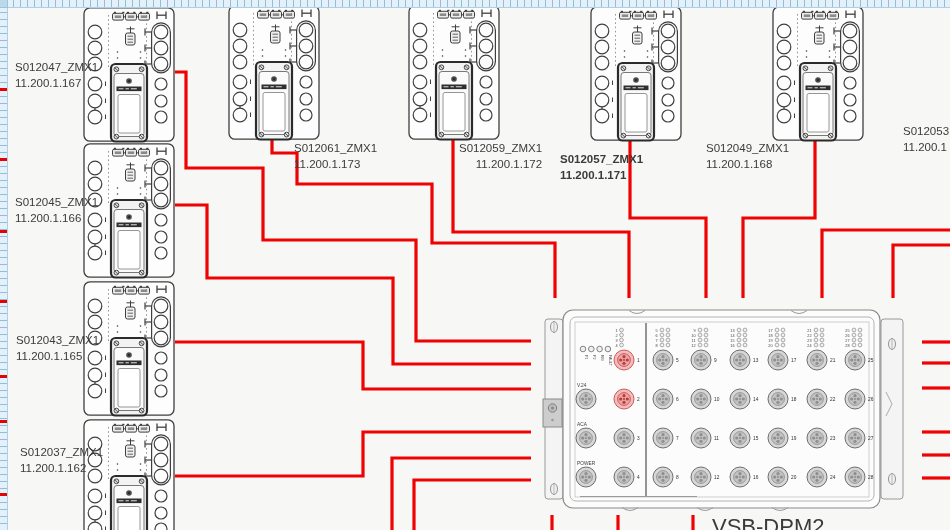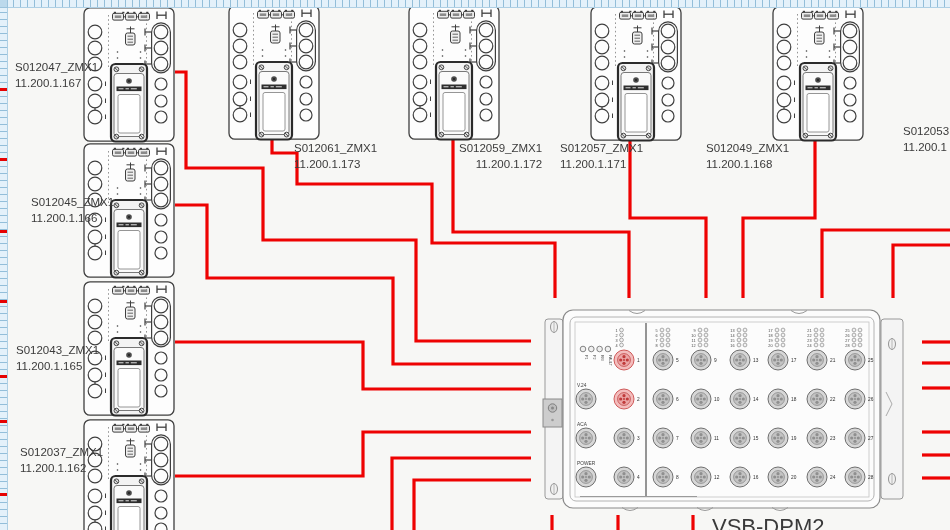--- a/index.html
+++ b/index.html
@@ -577,41 +577,41 @@
         </g>
         <text x="868" y="479" font-size="4.8" fill="#2f2f2f" text-anchor="start">28</text>
       </g>
   </svg>
 
   <div id="labels">
       <div class="dev-label" style="left: 15px; top: 60px;">
         <div>S012047_ZMX1</div>
         <div>11.200.1.167</div>
       </div>
-      <div class="dev-label" style="left: 15px; top: 195px; margin-left: 16px;">
+      <div class="dev-label" style="left: 15px; top: 195px;">
         <div>S012045_ZMX1</div>
         <div>11.200.1.166</div>
       </div>
-      <div class="dev-label" style="left: 16px; top: 343px;">
+      <div class="dev-label" style="left: 16px; top: 333px;">
         <div>S012043_ZMX1</div>
         <div>11.200.1.165</div>
       </div>
       <div class="dev-label" style="left: 20px; top: 445px;">
         <div>S012037_ZMX1</div>
         <div>11.200.1.162</div>
       </div>
       <div class="dev-label" style="left: 294px; top: 141px;">
         <div>S012061_ZMX1</div>
         <div>11.200.1.173</div>
       </div>
       <div class="dev-label" style="left: 459px; top: 141px; text-align: right;">
         <div>S012059_ZMX1</div>
         <div>11.200.1.172</div>
       </div>
-      <div class="dev-label" style="left: 560px; top: 141px;">
+      <div class="dev-label" style="left: 560px; top: 152px; font-weight: bold;">
         <div>S012057_ZMX1</div>
         <div>11.200.1.171</div>
       </div>
       <div class="dev-label" style="left: 706px; top: 141px;">
         <div>S012049_ZMX1</div>
         <div>11.200.1.168</div>
       </div>
       <div class="dev-label" style="left: 903px; top: 124px;">
         <div>S012053</div>
         <div>11.200.1</div>

